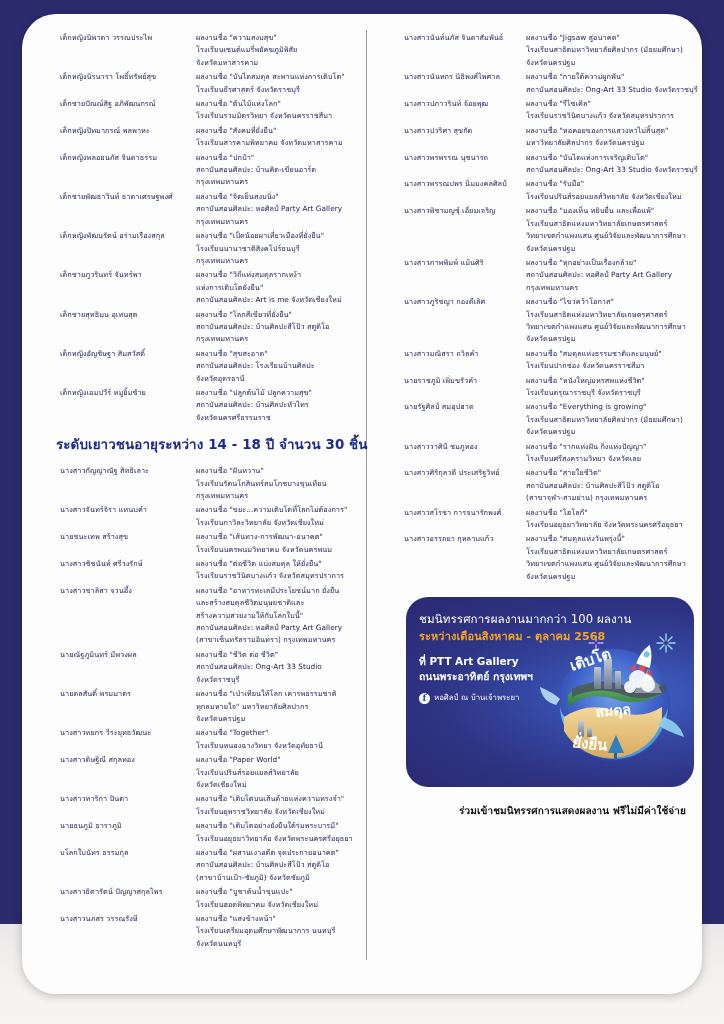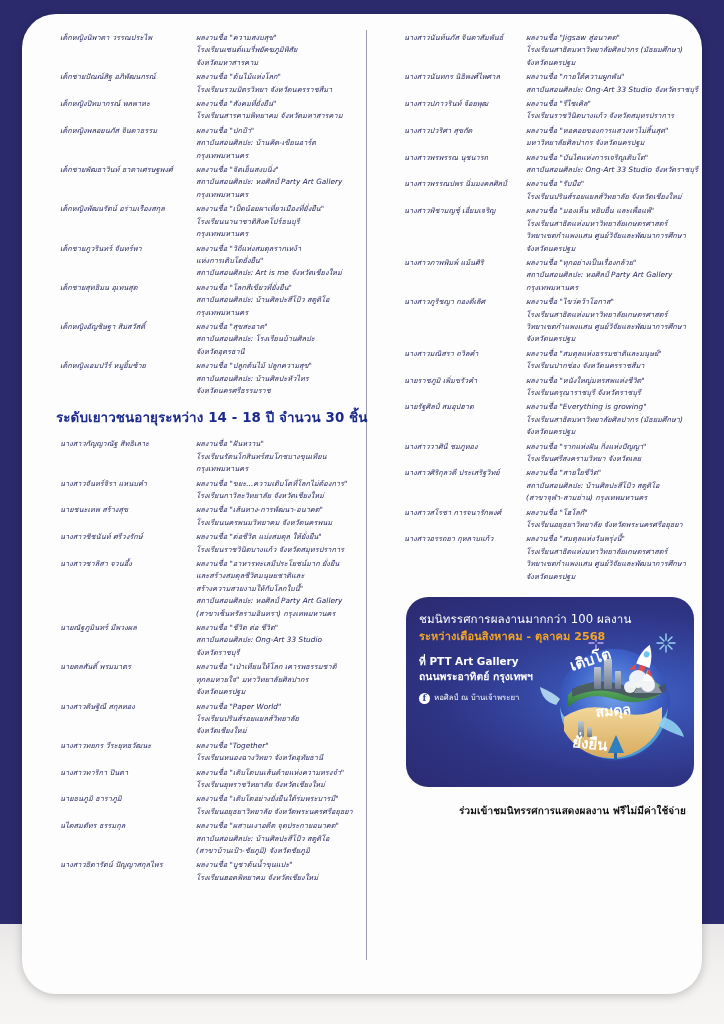--- a/index.html
+++ b/index.html
@@ -71,21 +71,20 @@
     position: relative;
   }
   .col-left  { width: 344px; padding-right: 8px; }
   .col-right { width: 304px; padding-left: 16px; }
 
   
   .entry {
     display: flex;
     align-items: flex-start;
     margin-bottom: 2px;
-    font-style: italic;
   }
 
   .entry-name {
     flex: 0 0 auto;
     color: #21215c;
     font-size: 7.3px;
     line-height: 12.4px;
     letter-spacing: 0.05px;
     white-space: nowrap;
     padding-left: 22px;
@@ -218,20 +217,27 @@
           <div id="left-top-entries">
               <div class="entry">
                 <div class="entry-name">เด็กหญิงนิพาดา  วรรณประไพ</div>
                 <div class="entry-detail">
                   <span class="line">ผลงานชื่อ "ความสงบสุข"</span>
                   <span class="line">โรงเรียนเซนต์แมรี่พยัคฆภูมิพิสัย</span>
                   <span class="line">จังหวัดมหาสารคาม</span>
                 </div>
               </div>
               <div class="entry">
+                <div class="entry-name">เด็กหญิงนิรนารา  โพธิ์ทรัพย์สุข</div>
+                <div class="entry-detail">
+                  <span class="line">ผลงานชื่อ "บันไดสมดุล สะพานแห่งการเติบโต"</span>
+                  <span class="line">โรงเรียนธีรศาสตร์ จังหวัดราชบุรี</span>
+                </div>
+              </div>
+              <div class="entry">
                 <div class="entry-name">เด็กชายปัณณ์สิฐ  อภิพัฒนกรณ์</div>
                 <div class="entry-detail">
                   <span class="line">ผลงานชื่อ "ต้นไม้แห่งโลก"</span>
                   <span class="line">โรงเรียนรวมมิตรวิทยา จังหวัดนครราชสีมา</span>
                 </div>
               </div>
               <div class="entry">
                 <div class="entry-name">เด็กหญิงปิทมากรณ์  พลพาหะ</div>
                 <div class="entry-detail">
                   <span class="line">ผลงานชื่อ "สังคมที่ยั่งยืน"</span>
@@ -348,61 +354,69 @@
               </div>
               <div class="entry">
                 <div class="entry-name">นายดลสันติ์  พรมมาตร</div>
                 <div class="entry-detail">
                   <span class="line">ผลงานชื่อ "เป่าเทียนให้โลก เคารพธรรมชาติ</span>
                   <span class="line">ทุกลมหายใจ" มหาวิทยาลัยศิลปากร</span>
                   <span class="line">จังหวัดนครปฐม</span>
                 </div>
               </div>
               <div class="entry">
+                <div class="entry-name">นางสาวทยกร  วีระยุทธวัฒนะ</div>
+                <div class="entry-detail">
+                  <span class="line">ผลงานชื่อ "Together"</span>
+                  <span class="line">โรงเรียนหนองฉางวิทยา จังหวัดอุทัยธานี</span>
+                </div>
+              </div>
+              <div class="entry">
                 <div class="entry-name">นางสาวดิษฐิณี  สกุลทอง</div>
                 <div class="entry-detail">
                   <span class="line">ผลงานชื่อ "Paper World"</span>
                   <span class="line">โรงเรียนปรินส์รอยแยลส์วิทยาลัย</span>
                   <span class="line">จังหวัดเชียงใหม่</span>
                 </div>
               </div>
               <div class="entry">
-                <div class="entry-name">นางสาวทยกร  วีระยุทธวัฒนะ</div>
-                <div class="entry-detail">
-                  <span class="line">ผลงานชื่อ "Together"</span>
-                  <span class="line">โรงเรียนหนองฉางวิทยา จังหวัดอุทัยธานี</span>
-                </div>
-              </div>
-              <div class="entry">
                 <div class="entry-name">นางสาวทาริกา  ปินตา</div>
                 <div class="entry-detail">
                   <span class="line">ผลงานชื่อ "เติบโตบนเส้นด้ายแห่งความทรงจำ"</span>
                   <span class="line">โรงเรียนยุพราชวิทยาลัย จังหวัดเชียงใหม่</span>
                 </div>
               </div>
               <div class="entry">
                 <div class="entry-name">นายธนภูมิ  ธาราภูมิ</div>
                 <div class="entry-detail">
                   <span class="line">ผลงานชื่อ "เติบโตอย่างยั่งยืนใต้ร่มพระบารมี"</span>
                   <span class="line">โรงเรียนอยุธยาวิทยาลัย จังหวัดพระนครศรีอยุธยา</span>
                 </div>
               </div>
               <div class="entry">
-                <div class="entry-name">นไดสมดัทร  ธรรมกุล</div>
+                <div class="entry-name">บโลกใบนัทร  ธรรมกุล</div>
                 <div class="entry-detail">
                   <span class="line">ผลงานชื่อ "ผสานเงาอดีต จุดประกายอนาคต"</span>
                   <span class="line">สถาบันสอนศิลปะ: บ้านศิลปะสีโป้ว สตูดิโอ</span>
                   <span class="line">(สาขาบ้านเป้า-ชัยภูมิ) จังหวัดชัยภูมิ</span>
                 </div>
               </div>
               <div class="entry">
                 <div class="entry-name">นางสาวธิดารัตน์  ปัญญาสกุลไพร</div>
                 <div class="entry-detail">
                   <span class="line">ผลงานชื่อ "บูชาต้นน้ำขุนแปะ"</span>
                   <span class="line">โรงเรียนฮอดพิทยาคม  จังหวัดเชียงใหม่</span>
+                </div>
+              </div>
+              <div class="entry">
+                <div class="entry-name">นางสาวนภสร  วรรณรังษี</div>
+                <div class="entry-detail">
+                  <span class="line">ผลงานชื่อ "แสงข้างหน้า"</span>
+                  <span class="line">โรงเรียนเตรียมอุดมศึกษาพัฒนาการ นนทบุรี</span>
+                  <span class="line">จังหวัดนนทบุรี</span>
                 </div>
               </div>
             </div>
         </div>
 
         <div class="col col-right">
           <div id="right-entries">
               <div class="entry">
                 <div class="entry-name">นางสาวนันท์นภัส  จินดาสัมพันธ์</div>
                 <div class="entry-detail">

